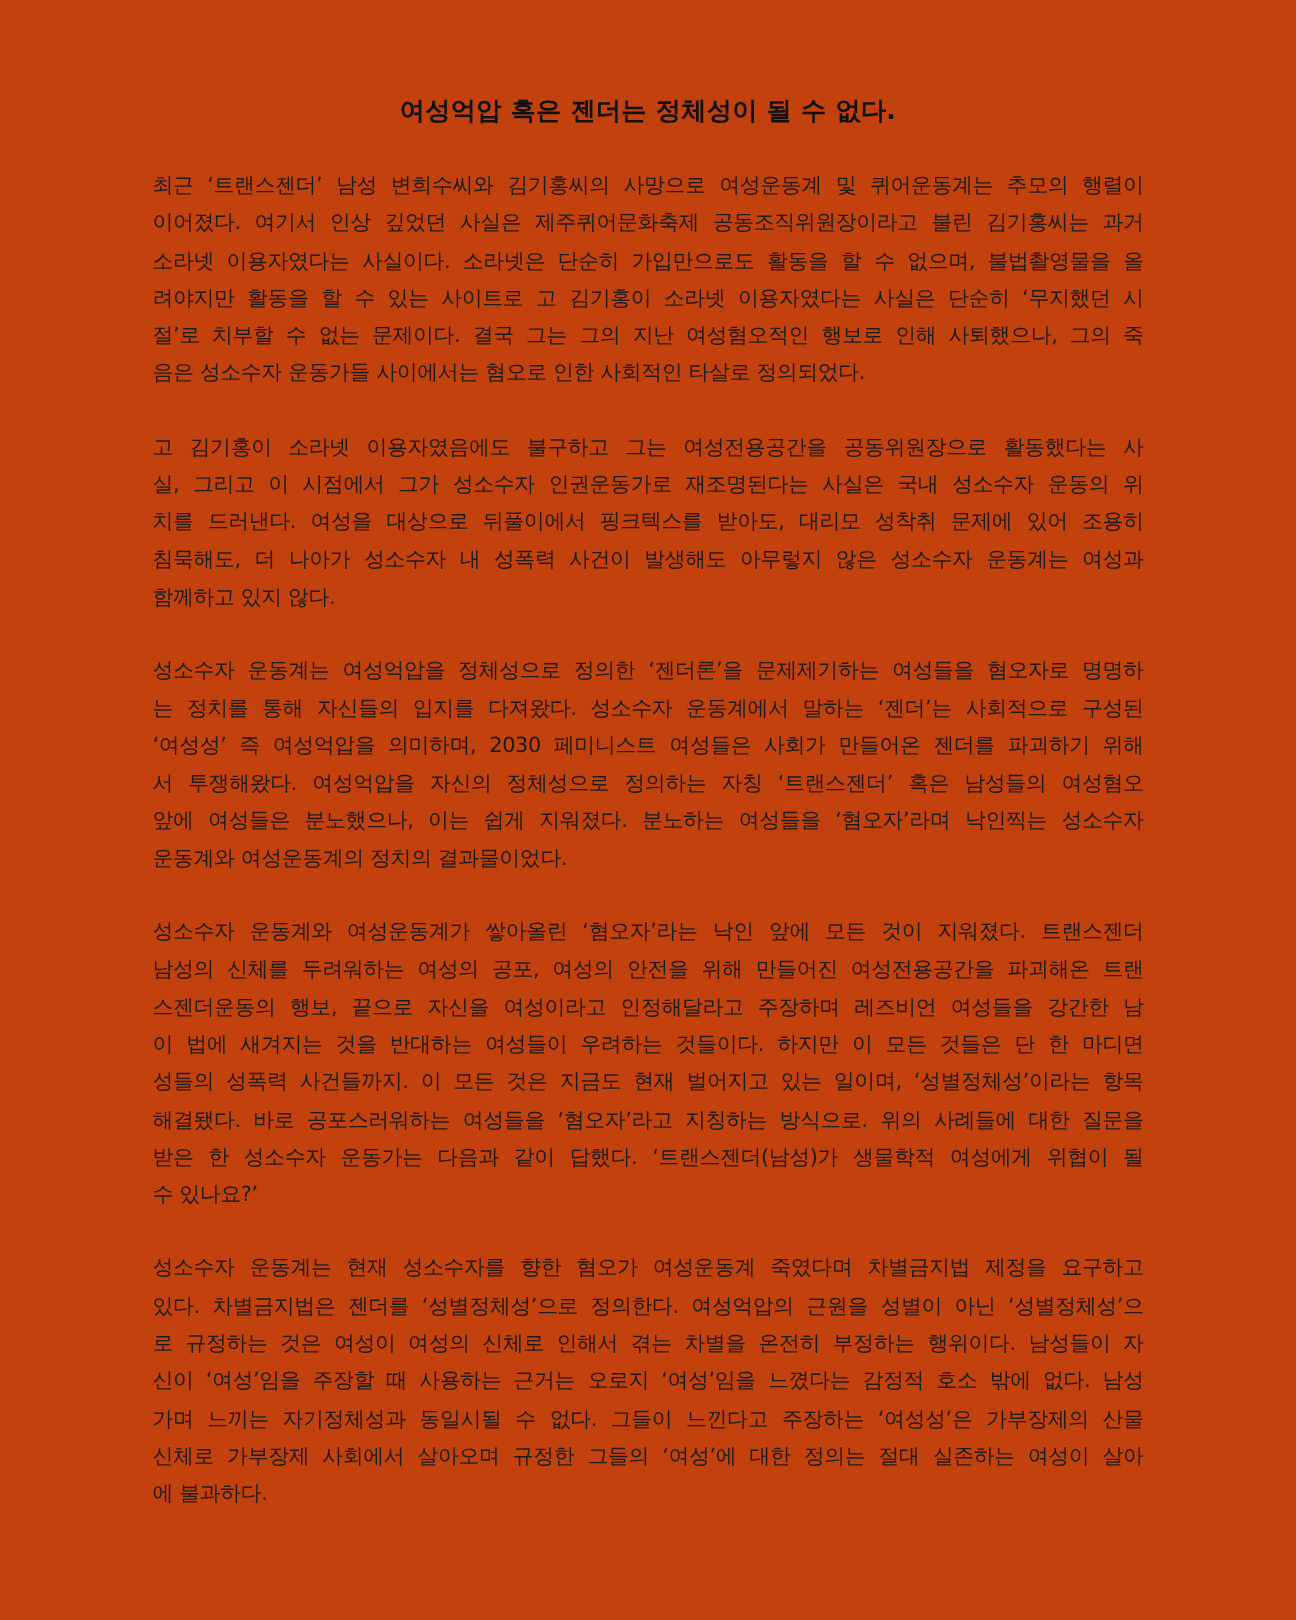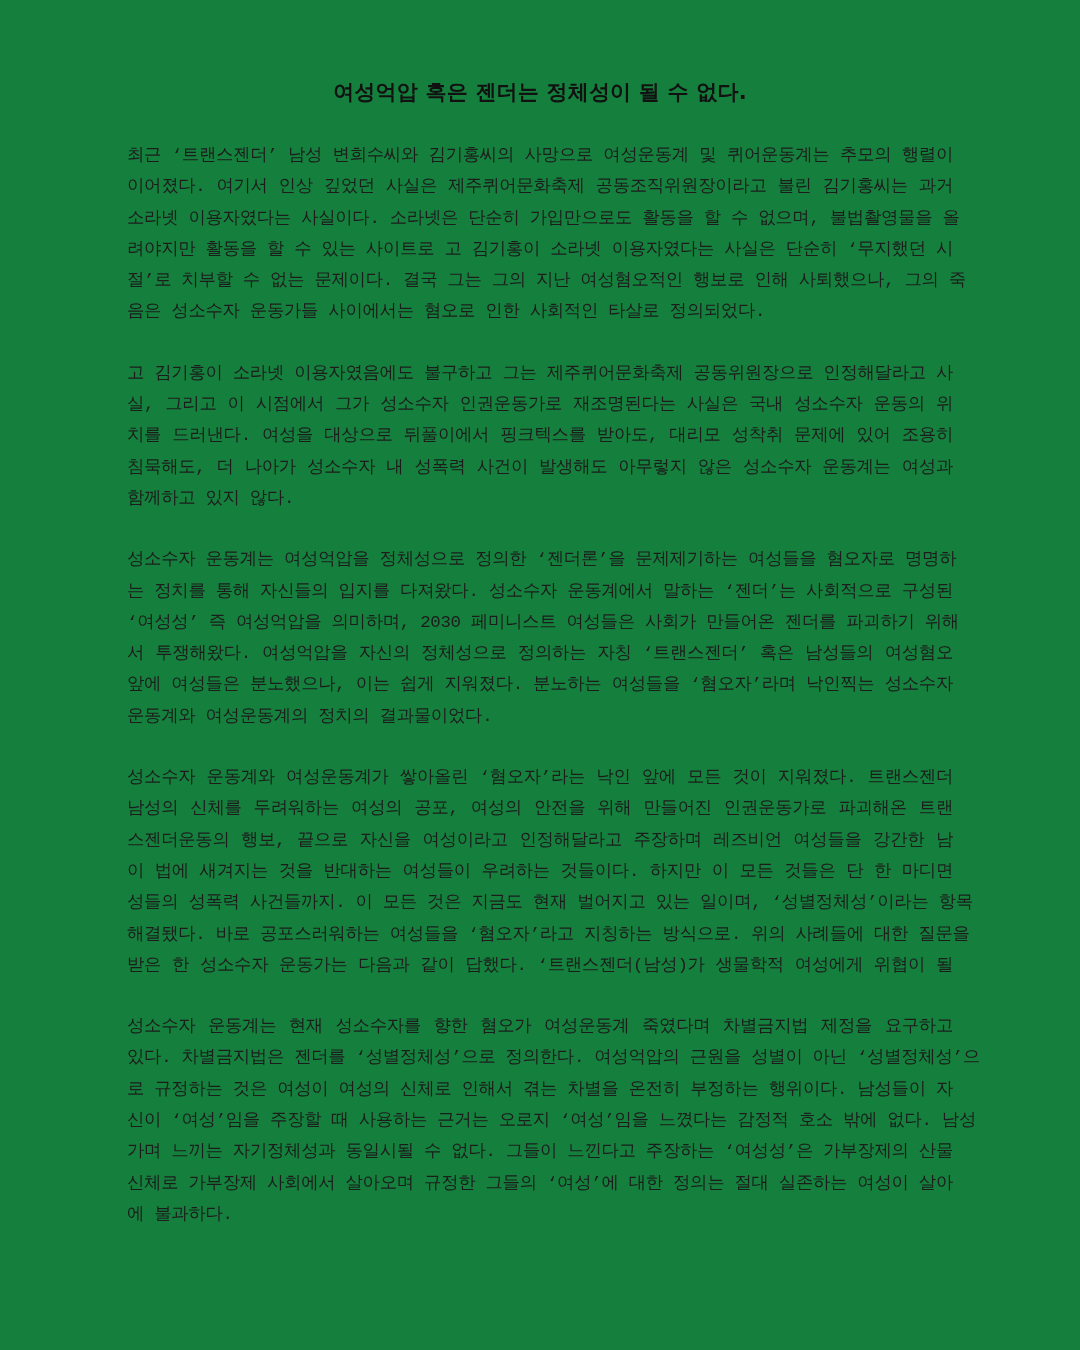--- a/index.html
+++ b/index.html
@@ -13,42 +13,41 @@
       position: relative;
       overflow: hidden;
       color: #1a1a1a;
       font-family: "DejaVu Sans", "Liberation Sans", sans-serif;
     }
     .page {
       position: absolute;
       left: 0; top: 0;
       width: 1080px;
       height: 1350px;
-      background: #15803d;
+      background: #c2410c;
     }
     .title {
       position: absolute;
       left: 0;
       top: 78px;
       width: 1080px;
       text-align: center;
       font-size: 21px;
       font-weight: bold;
       letter-spacing: 0.2px;
       color: #111111;
     }
     .body-text {
       position: absolute;
       left: 127px;
       top: 140px;
       width: 826px;
     }
     .para {
       margin: 0 0 30px 0;
-      font-family: Liberation Mono, monospace;
     }
     .line {
       display: block;
       height: 31.3px;
       line-height: 31.3px;
       font-size: 17.4px;
       white-space: nowrap;
       text-align: justify;
       text-align-last: justify;
       letter-spacing: -0.3px;
@@ -70,44 +69,45 @@
     <p class="para">
       <span class="line">최근 ‘트랜스젠더’ 남성 변희수씨와 김기홍씨의 사망으로 여성운동계 및 퀴어운동계는 추모의 행렬이</span>
       <span class="line">이어졌다. 여기서 인상 깊었던 사실은 제주퀴어문화축제 공동조직위원장이라고 불린 김기홍씨는 과거</span>
       <span class="line">소라넷 이용자였다는 사실이다. 소라넷은 단순히 가입만으로도 활동을 할 수 없으며, 불법촬영물을 올</span>
       <span class="line">려야지만 활동을 할 수 있는 사이트로 고 김기홍이 소라넷 이용자였다는 사실은 단순히 ‘무지했던 시</span>
       <span class="line">절’로 치부할 수 없는 문제이다. 결국 그는 그의 지난 여성혐오적인 행보로 인해 사퇴했으나, 그의 죽</span>
       <span class="line last">음은 성소수자 운동가들 사이에서는 혐오로 인한 사회적인 타살로 정의되었다.</span>
     </p>
 
     <p class="para">
-      <span class="line">고 김기홍이 소라넷 이용자였음에도 불구하고 그는 제주퀴어문화축제 공동위원장으로 인정해달라고 사</span>
+      <span class="line">고 김기홍이 소라넷 이용자였음에도 불구하고 그는 여성전용공간을 공동위원장으로 활동했다는 사</span>
       <span class="line">실, 그리고 이 시점에서 그가 성소수자 인권운동가로 재조명된다는 사실은 국내 성소수자 운동의 위</span>
       <span class="line">치를 드러낸다. 여성을 대상으로 뒤풀이에서 핑크텍스를 받아도, 대리모 성착취 문제에 있어 조용히</span>
       <span class="line">침묵해도, 더 나아가 성소수자 내 성폭력 사건이 발생해도 아무렇지 않은 성소수자 운동계는 여성과</span>
       <span class="line last">함께하고 있지 않다.</span>
     </p>
 
     <p class="para">
       <span class="line">성소수자 운동계는 여성억압을 정체성으로 정의한 ‘젠더론’을 문제제기하는 여성들을 혐오자로 명명하</span>
       <span class="line">는 정치를 통해 자신들의 입지를 다져왔다. 성소수자 운동계에서 말하는 ‘젠더’는 사회적으로 구성된</span>
       <span class="line">‘여성성’ 즉 여성억압을 의미하며, 2030 페미니스트 여성들은 사회가 만들어온 젠더를 파괴하기 위해</span>
       <span class="line">서 투쟁해왔다. 여성억압을 자신의 정체성으로 정의하는 자칭 ‘트랜스젠더’ 혹은 남성들의 여성혐오</span>
       <span class="line">앞에 여성들은 분노했으나, 이는 쉽게 지워졌다. 분노하는 여성들을 ‘혐오자’라며 낙인찍는 성소수자</span>
       <span class="line last">운동계와 여성운동계의 정치의 결과물이었다.</span>
     </p>
 
     <p class="para">
       <span class="line">성소수자 운동계와 여성운동계가 쌓아올린 ‘혐오자’라는 낙인 앞에 모든 것이 지워졌다. 트랜스젠더</span>
-      <span class="line">남성의 신체를 두려워하는 여성의 공포, 여성의 안전을 위해 만들어진 인권운동가로 파괴해온 트랜</span>
+      <span class="line">남성의 신체를 두려워하는 여성의 공포, 여성의 안전을 위해 만들어진 여성전용공간을 파괴해온 트랜</span>
       <span class="line">스젠더운동의 행보, 끝으로 자신을 여성이라고 인정해달라고 주장하며 레즈비언 여성들을 강간한 남</span>
       <span class="line">이 법에 새겨지는 것을 반대하는 여성들이 우려하는 것들이다. 하지만 이 모든 것들은 단 한 마디면</span>
       <span class="line">성들의 성폭력 사건들까지. 이 모든 것은 지금도 현재 벌어지고 있는 일이며, ‘성별정체성’이라는 항목</span>
       <span class="line">해결됐다. 바로 공포스러워하는 여성들을 ‘혐오자’라고 지칭하는 방식으로. 위의 사례들에 대한 질문을</span>
       <span class="line">받은 한 성소수자 운동가는 다음과 같이 답했다. ‘트랜스젠더(남성)가 생물학적 여성에게 위협이 될</span>
+      <span class="line last">수 있나요?’</span>
     </p>
 
     <p class="para">
       <span class="line">성소수자 운동계는 현재 성소수자를 향한 혐오가 여성운동계 죽였다며 차별금지법 제정을 요구하고</span>
       <span class="line">있다. 차별금지법은 젠더를 ‘성별정체성’으로 정의한다. 여성억압의 근원을 성별이 아닌 ‘성별정체성’으</span>
       <span class="line">로 규정하는 것은 여성이 여성의 신체로 인해서 겪는 차별을 온전히 부정하는 행위이다. 남성들이 자</span>
       <span class="line">신이 ‘여성’임을 주장할 때 사용하는 근거는 오로지 ‘여성’임을 느꼈다는 감정적 호소 밖에 없다. 남성</span>
       <span class="line">가며 느끼는 자기정체성과 동일시될 수 없다. 그들이 느낀다고 주장하는 ‘여성성’은 가부장제의 산물</span>
       <span class="line">신체로 가부장제 사회에서 살아오며 규정한 그들의 ‘여성’에 대한 정의는 절대 실존하는 여성이 살아</span>
       <span class="line last">에 불과하다.</span>

